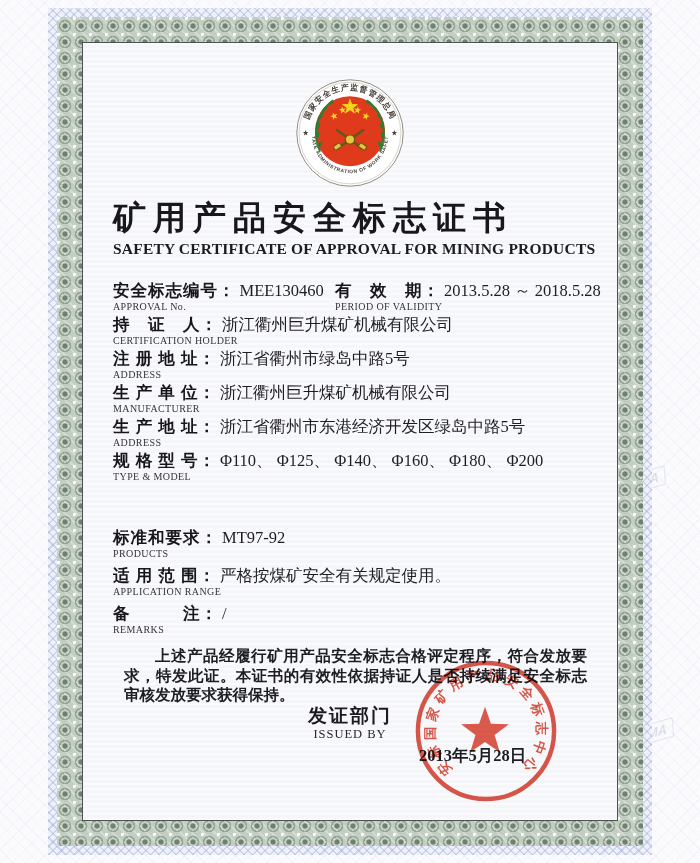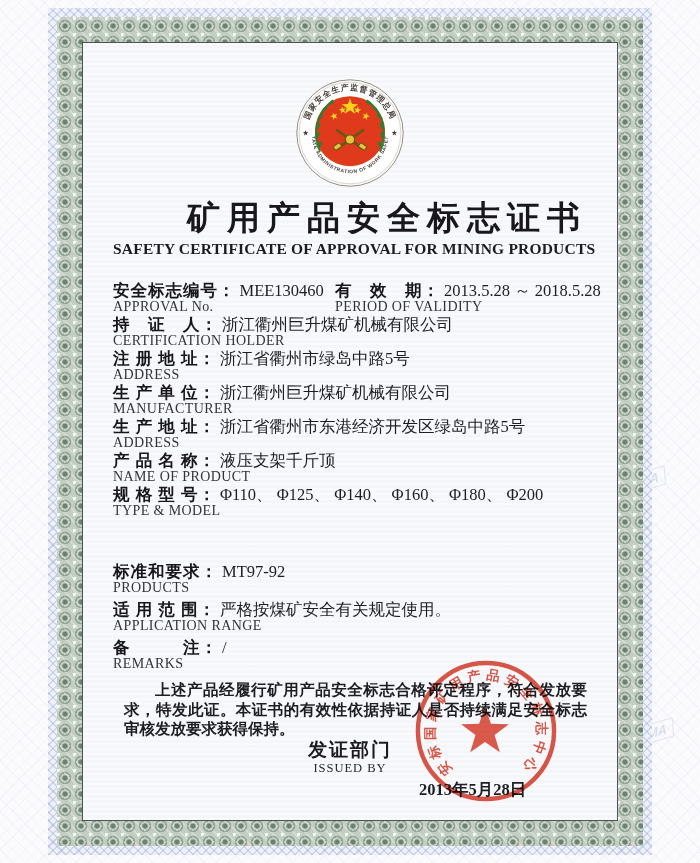--- a/index.html
+++ b/index.html
@@ -61,39 +61,39 @@
     width:100%;height:100%;box-sizing:border-box;
     background-color:#f5f6f9;
     background-image:repeating-linear-gradient(0deg, rgba(255,255,255,.5) 0 2px, transparent 2px 5px);
     border:1.5px solid #4d5350;
     padding:34px 30px 0 30px;
     position:relative;
   }
   
   .emblem{display:block;margin:0 auto;}
   .title{
-    margin:10px 0 0 0;text-align:right;
+    margin:10px 0 0 0;text-align:left;
     font-size:33px;font-weight:700;letter-spacing:7px;
     color:#17171c;line-height:38px;white-space:nowrap;
   }
   .subtitle{
     margin-top:3px;text-align:left;
     font-size:15.5px;font-weight:700;letter-spacing:.2px;
     color:#1b1b22;white-space:nowrap;
   }
   
   .content{margin-top:22px;}
   .row{margin-bottom:1px;}
   .row-split{display:flex;}
   .row-split .field:first-child{width:222px;flex:none;}
   .field .main{font-size:16.5px;line-height:21px;color:#1d1d24;white-space:nowrap;}
   .lab{font-weight:700;letter-spacing:1px;color:#16161c;}
   .val{font-weight:400;margin-left:4px;}
   .sub{
-    font-size:14px;line-height:12px;letter-spacing:.4px;color:#33333a;
+    font-size:10px;line-height:12px;letter-spacing:.4px;color:#33333a;
   }
   .gap-top{margin-top:44px;}
   .gap-sm{margin-top:5px;}
   
   .declaration{
     margin:10px 0 0 11px;
     font-size:15.5px;line-height:19.5px;font-weight:600;color:#1d1d24;
     text-align:justify;text-indent:2em;
   }
   
@@ -224,26 +224,20 @@
             </div>
           </div>
 
           <div class="row">
             <div class="field">
               <div class="main"><span class="lab">生 产 地 址：</span><span class="val">浙江省衢州市东港经济开发区绿岛中路5号</span></div>
               <div class="sub">ADDRESS</div>
             </div>
           </div>
 
-          <div class="row">
-            <div class="field">
-              <div class="main"><span class="lab">产 品 名 称：</span><span class="val">液压支架千斤顶</span></div>
-              <div class="sub">NAME OF PRODUCT</div>
-            </div>
-          </div>
 
           <div class="row">
             <div class="field">
               <div class="main"><span class="lab">规 格 型 号：</span><span class="val">Φ110、 Φ125、 Φ140、 Φ160、 Φ180、 Φ200</span></div>
               <div class="sub">TYPE &amp; MODEL</div>
             </div>
           </div>
 
           <div class="row gap-top">
             <div class="field">

